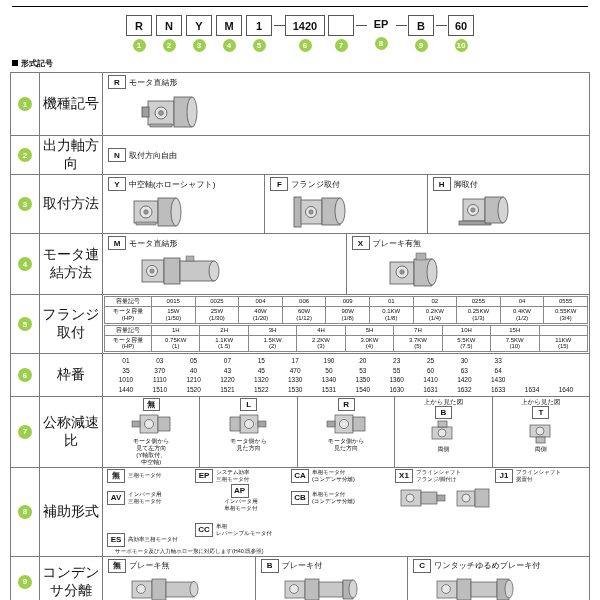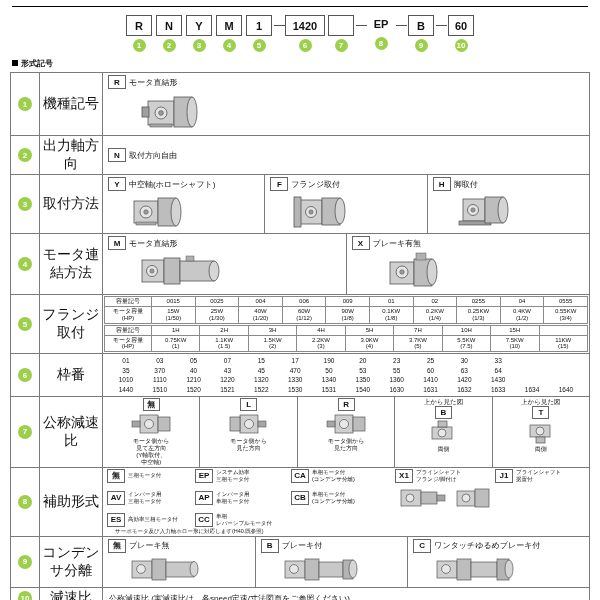--- a/index.html
+++ b/index.html
@@ -573,21 +573,21 @@
             <div class="kbox">J1</div>
             <div class="tiny">ブラインシャフト<br>据置付</div>
           </div>
         </div>
 
         <div class="optrow" style="margin-bottom:1px;">
           <div class="opt" style="width:84px;">
             <div class="kbox">AV</div>
             <div class="tiny">インバータ用<br>三相モータ付</div>
           </div>
-          <div class="opt" style="width:92px;">
+          <div class="opt" style="width:92px;flex-direction:column;">
             <div class="kbox">AP</div>
             <div class="tiny">インバータ用<br>単相モータ付</div>
           </div>
           <div class="opt" style="width:100px;">
             <div class="kbox">CB</div>
             <div class="tiny">単相モータ付<br>(コンデンサ分離)</div>
           </div>
           <div class="pic">
             <svg width="58" height="28" viewBox="0 0 58 28">
               <rect x="8" y="6" width="20" height="16" fill="#cfcfcf" stroke="#555" stroke-width="0.7"></rect>
@@ -599,21 +599,21 @@
           <div class="pic">
             <svg width="52" height="28" viewBox="0 0 52 28">
               <rect x="6" y="7" width="18" height="15" fill="#cfcfcf" stroke="#555" stroke-width="0.7"></rect>
               <rect x="24" y="5" width="14" height="18" fill="#bdbdbd" stroke="#555" stroke-width="0.7"></rect>
               <circle cx="15" cy="14" r="4" fill="#e8e8e8" stroke="#555" stroke-width="0.7"></circle>
             </svg>
           </div>
         </div>
 
         <div class="optrow">
-          <div class="opt" style="width:84px;">
+          <div class="opt" style="width:84px;margin-top:20px;">
             <div class="kbox">ES</div>
             <div class="tiny">高効率三相モータ付</div>
           </div>
           <div class="opt" style="width:192px;">
             <div class="kbox">CC</div>
             <div class="tiny">単相<br>レバーシブルモータ付</div>
           </div>
         </div>
 
         <div class="tiny" style="margin-left:10px;margin-top:1px;color:#222;">サーボモータ及び入力軸ホロー形に対応します(H40.既参照)</div>

